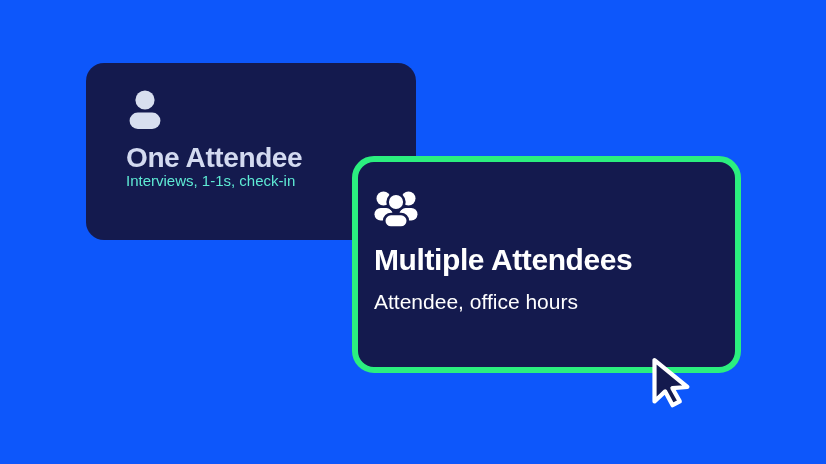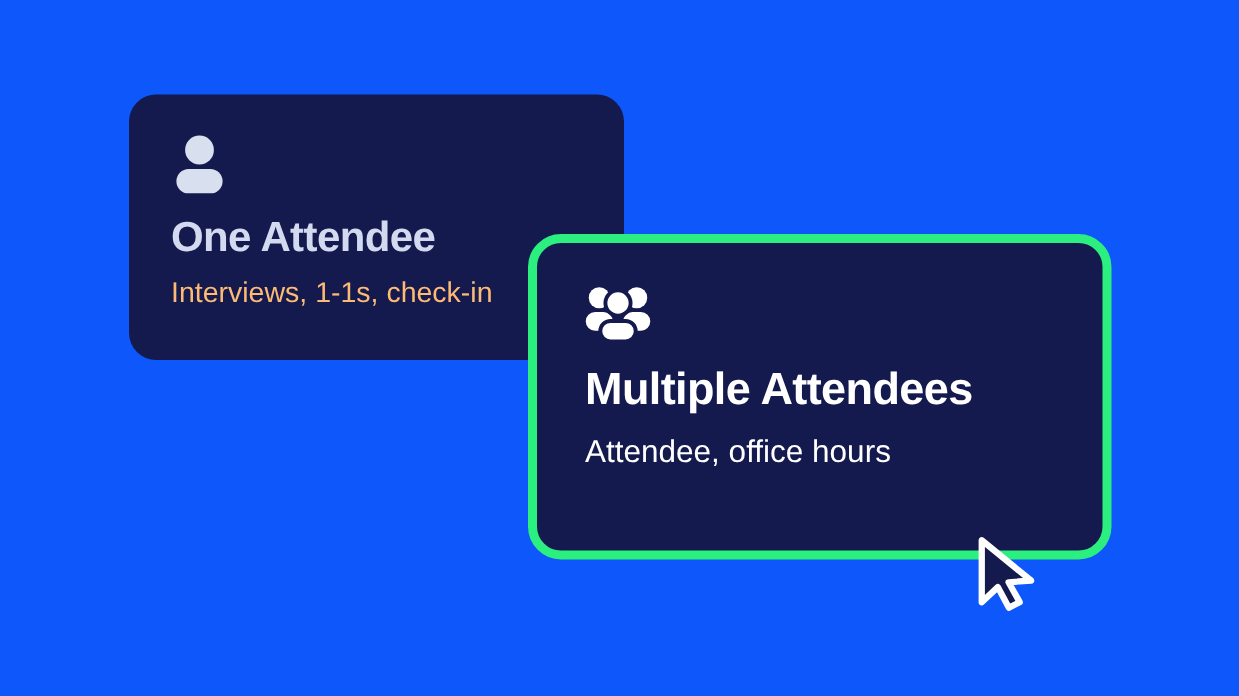--- a/index.html
+++ b/index.html
@@ -26,33 +26,33 @@
     box-sizing: border-box;
     border-radius: 18px;
     background: #141a4e;
   }
 
   #card-one {
     left: 86px;
     top: 63px;
     width: 330px;
     height: 177px;
-    padding: 26px 28px 0 28px;
+    padding: 26px 28px 0 40px;
     z-index: 1;
   }
 
   #card-multi {
     left: 352px;
     top: 156px;
     width: 389px;
     height: 217px;
     border-radius: 22px;
     background: #141a4e;
     border: 6px solid #2bef7f;
-    padding: 26px 30px 0 32px;
+    padding: 26px 30px 0 16px;
     z-index: 2;
   }
 
   
   .icon-wrap {
     display: block;
     line-height: 0;
   }
   #card-one .icon-wrap { margin-bottom: 14px; }
   #card-multi .icon-wrap { margin-bottom: 16px; }
@@ -68,23 +68,22 @@
     margin: 0;
     white-space: nowrap;
   }
 
   #card-one .card-title {
     font-size: 28px;
     color: #d3daf0;
     line-height: 1.05;
   }
   #card-one .card-sub {
-    margin-top: 13px;
-    font-size: 19px;
-    color: #fdba74;
+    font-size: 15px;
+    color: #5eead4;
   }
 
   #card-multi .card-title {
     font-size: 30px;
     color: #ffffff;
     line-height: 1.05;
   }
   #card-multi .card-sub {
     margin-top: 14px;
     font-size: 21px;

